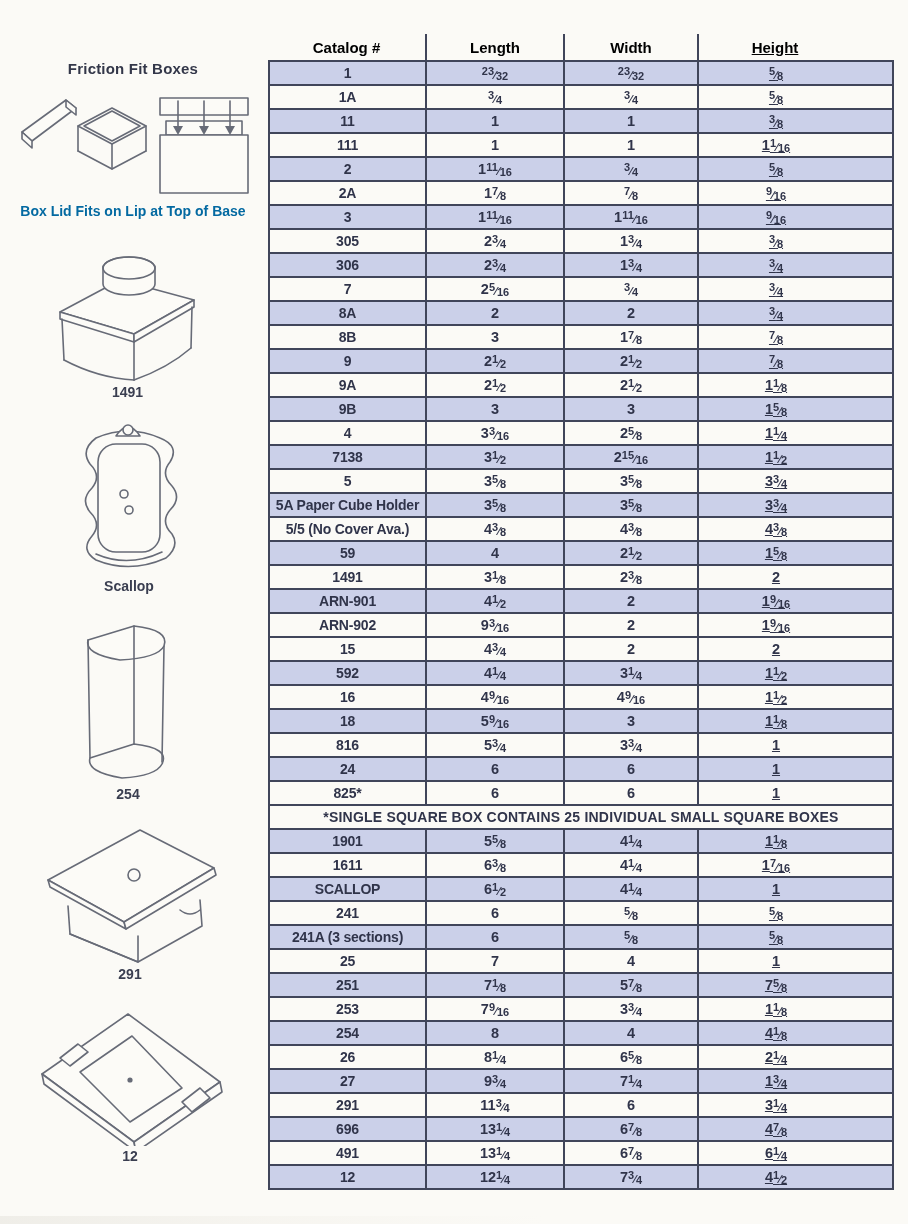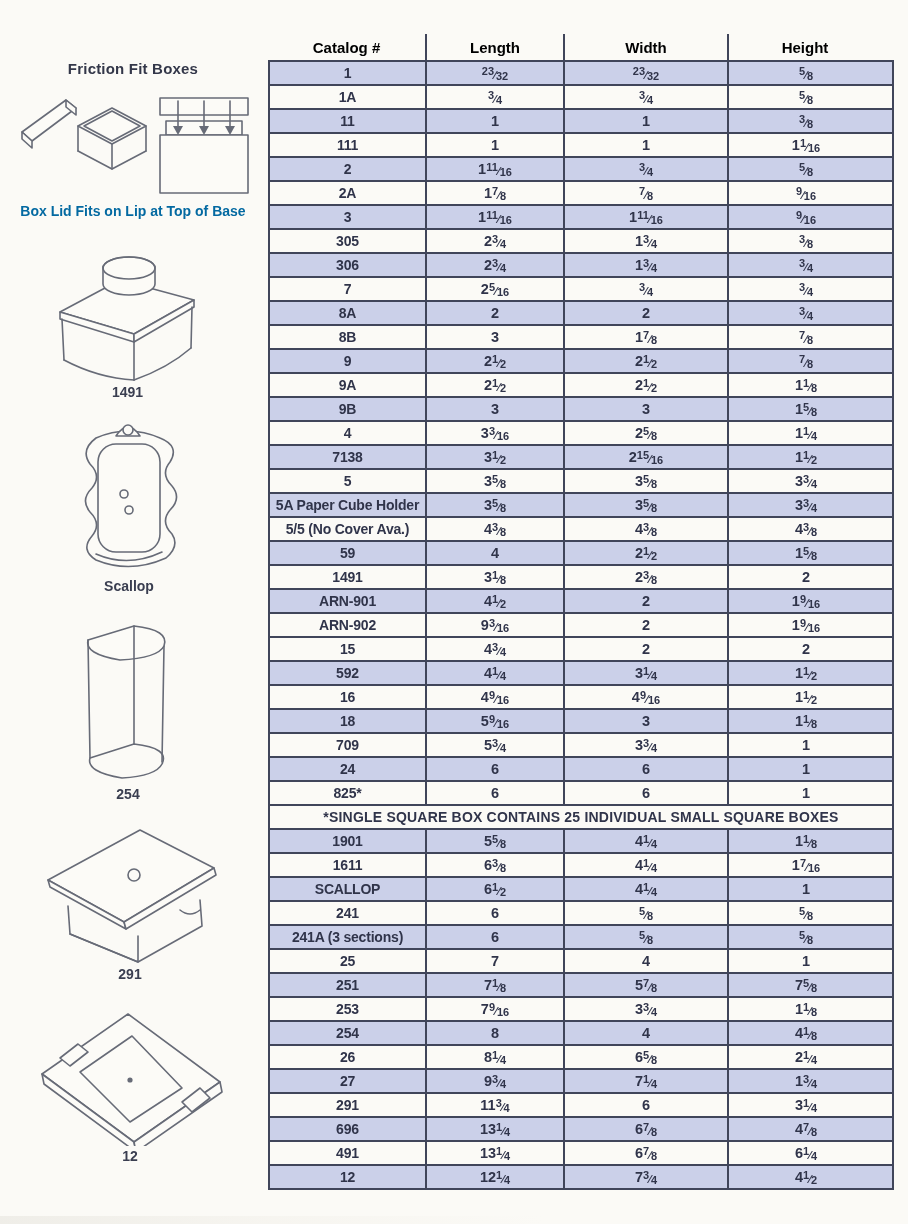--- a/index.html
+++ b/index.html
@@ -21,21 +21,21 @@
   svg .ln{fill:none;stroke:#676b77;stroke-width:1.6;stroke-linejoin:round;stroke-linecap:round;}
   svg .lnf{fill:#fcfbf7;stroke:#676b77;stroke-width:1.6;stroke-linejoin:round;}
   svg .solid{fill:#676b77;stroke:none;}
 
   
   .table-pane{position:absolute;left:268px;top:34px;width:626px;}
   .thead{display:flex;height:26px;align-items:center;}
   .th{display:flex;align-items:center;justify-content:center;
     font-size:15px;font-weight:bold;color:#000000;height:100%;box-sizing:border-box;}
   .th:nth-child(n+2){border-left:2px solid #40455a;}
-  .c0{width:157px;} .c1{width:138px;} .c2{width:164px;} .c3{width:154px;}
+  .c0{width:157px;} .c1{width:138px;} .c2{width:134px;} .c3{width:154px;text-decoration:underline;}
   .tbody{border-top:2px solid #40455a;border-left:2px solid #40455a;border-right:2px solid #40455a;}
   .row{display:flex;height:22px;border-bottom:2px solid #40455a;}
   .row.shaded{background:#cbd0e9;}
   .cell{display:flex;align-items:center;justify-content:center;
     font-size:14.5px;font-weight:bold;color:#30344a;box-sizing:border-box;
     white-space:nowrap;overflow:hidden;}
   .cell:nth-child(-n+3){border-right:2px solid #40455a;}
   .cell.c0{font-size:14px;letter-spacing:-.2px;}
   .note-row{display:flex;height:22px;border-bottom:2px solid #40455a;
     align-items:center;justify-content:center;font-size:14px;font-weight:bold;
@@ -362,21 +362,21 @@
         <div class="cell c2">4 <span class="fr"><span class="nu">9</span>⁄<span class="de">16</span></span></div>
         <div class="cell c3">1 <span class="fr"><span class="nu">1</span>⁄<span class="de">2</span></span></div>
       </div>
       <div class="row shaded">
         <div class="cell c0">18</div>
         <div class="cell c1">5 <span class="fr"><span class="nu">9</span>⁄<span class="de">16</span></span></div>
         <div class="cell c2">3</div>
         <div class="cell c3">1 <span class="fr"><span class="nu">1</span>⁄<span class="de">8</span></span></div>
       </div>
       <div class="row">
-        <div class="cell c0">709</div>
+        <div class="cell c0">816</div>
         <div class="cell c1">5 <span class="fr"><span class="nu">3</span>⁄<span class="de">4</span></span></div>
         <div class="cell c2">3 <span class="fr"><span class="nu">3</span>⁄<span class="de">4</span></span></div>
         <div class="cell c3">1</div>
       </div>
       <div class="row shaded">
         <div class="cell c0">24</div>
         <div class="cell c1">6</div>
         <div class="cell c2">6</div>
         <div class="cell c3">1</div>
       </div>

